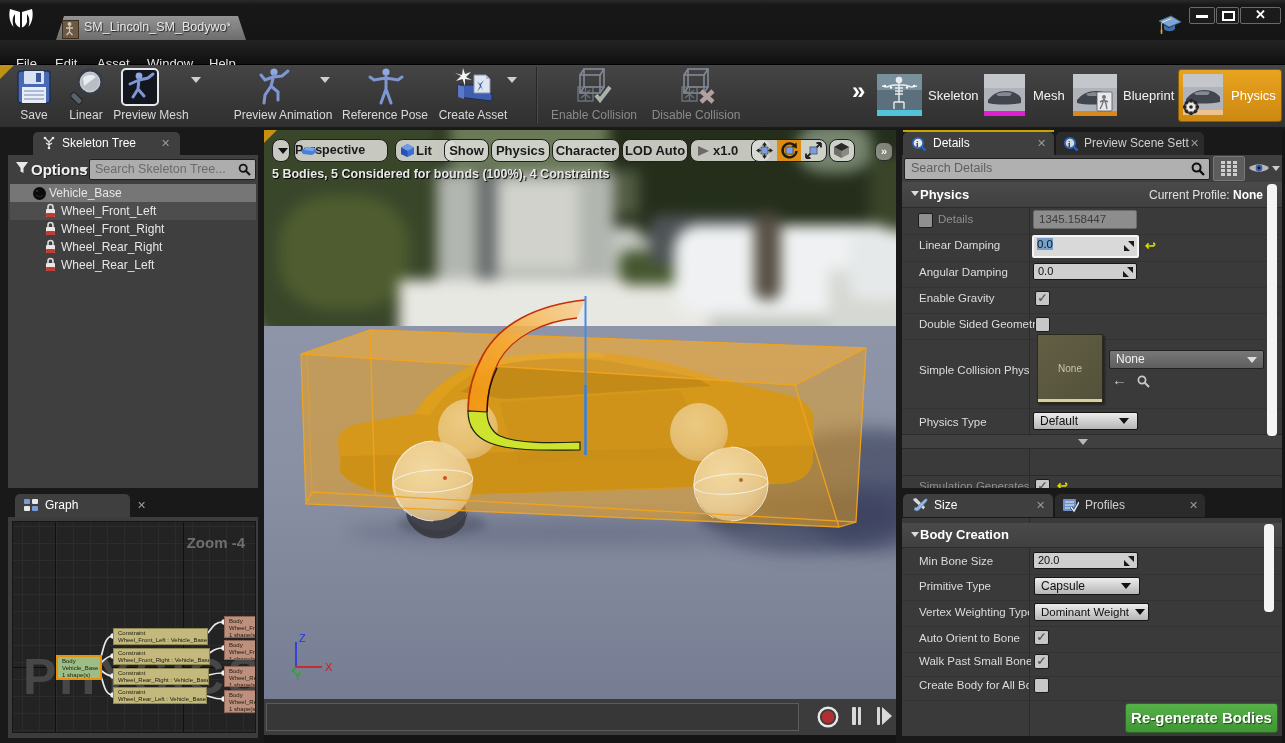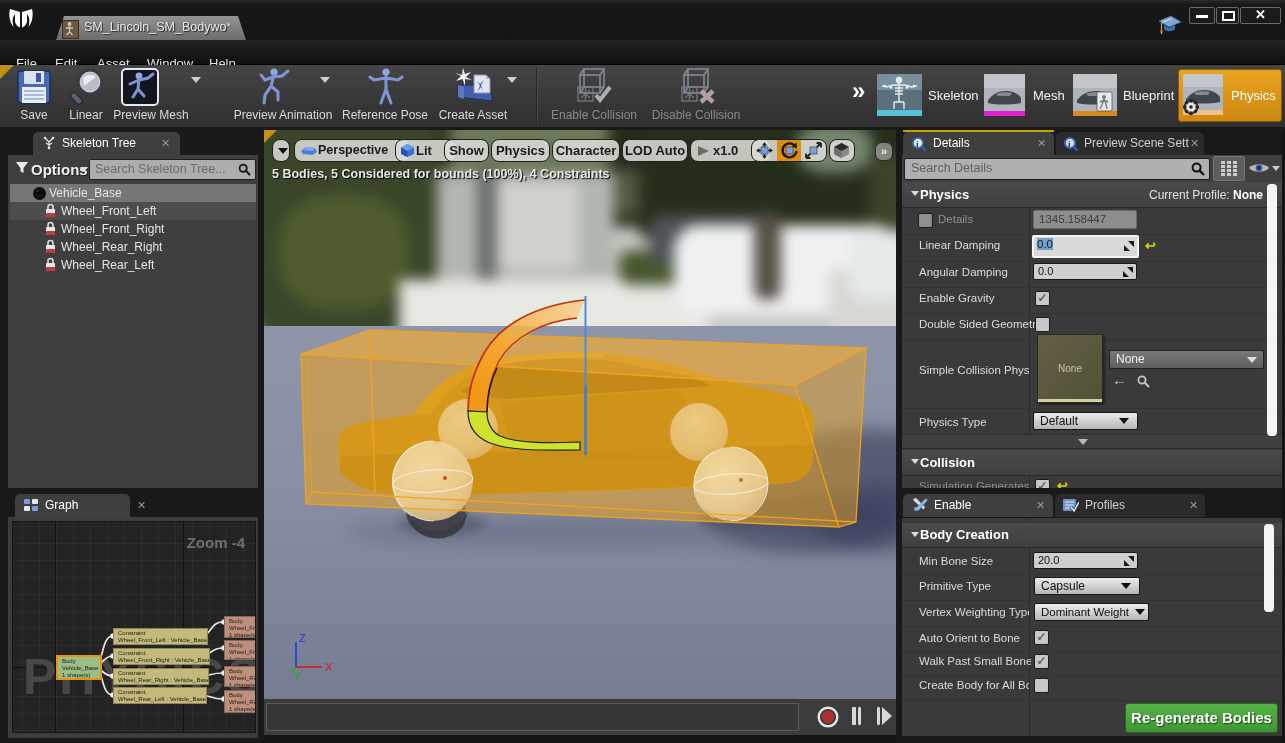--- a/index.html
+++ b/index.html
@@ -449,21 +449,21 @@
     <line x1="321.5" y1="255" x2="321.5" y2="325" stroke="#2f7fe8" stroke-width="2.2"></line>
   </svg>
 
   <div class="abs" style="left:0;top:0;width:0;height:0;border-top:13px solid #c79014;border-right:13px solid transparent"></div>
 
   <div class="abs" style="left:8px;top:37px;font-size:12.5px;font-weight:bold;color:#e8e8e8;text-shadow:1px 1px 1px #000">5 Bodies, 5 Considered for bounds (100%), 4 Constraints</div>
 
   <div class="vbtn" style="left:8px;width:16px">
       <div class="abs" style="left:5px;top:8px;width:0;height:0;border-left:5px solid transparent;border-right:5px solid transparent;border-top:6px solid #111"></div>
     </div>
-  <div class="vbtn" style="left:30px;width:92px;padding-left:23px;text-align:left;font-size:12.5px">Perspective
+  <div class="vbtn" style="left:30px;width:92px;text-align:left;font-size:12.5px">Perspective
     <svg class="abs" style="left:5px;top:4px" width="18" height="13" viewBox="0 0 18 13">
         <path d="M1 7 L6 3 L15 4 L17 8 L12 11 L3 10 Z" fill="#4a7fd8"></path>
         <path d="M6 3 L15 4 L13 7 L4 6 Z" fill="#7fa8e8"></path>
       </svg>
   </div>
   <div class="vbtn" style="left:131px;width:40px;padding-left:20px;text-align:left">Lit
     <svg class="abs" style="left:4px;top:3px" width="15" height="15" viewBox="0 0 15 15">
         <path d="M7.5 1 L14 4.5 L14 11 L7.5 14 L1 11 L1 4.5 Z" fill="#3a6ed8"></path>
         <path d="M1 4.5 L7.5 8 L14 4.5 L7.5 1 Z" fill="#6f9ae8"></path>
         <path d="M7.5 8 L7.5 14 L1 11 L1 4.5 Z" fill="#2a52b0"></path>
@@ -641,41 +641,37 @@
       <div class="combo" style="left:131px;top:230px;width:97px;height:16px;line-height:16px">Default
         <span class="caret-dn" style="right:8px;top:5px"></span>
       </div>
       <div class="abs" style="left:0;top:252px;width:100%;height:1px;background:#2b2b2b"></div>
 
       <div class="abs" style="left:0;top:253px;width:100%;height:13px;background:#404040">
         <span class="caret-dn" style="left:176px;top:4px;border-top-color:#b8b8b8"></span>
       </div>
       <div class="abs" style="left:0;top:266px;width:100%;height:1px;background:#2b2b2b"></div>
 
-      <div class="hdr" style="top:268px;height:25px">
-          <span class="caret-dn" style="left:9px;top:9px;border-left-width:4px;border-right-width:4px;border-top-width:5px;border-top-color:#ddd"></span>
-          <span style="position:absolute;left:18px;top:5px">Collision</span>
-        </div>
       <div class="abs" style="left:0;top:293px;width:100%;height:1px;background:#2b2b2b"></div>
       <div class="dlabel grey" style="left:17px;top:298px">Simulation Generates</div>
       <div class="cb" style="left:133px;top:297px">✓</div>
       <div class="abs" style="left:155px;top:296px;color:#d8d800;font-size:13px;font-weight:bold">↩</div>
     </div>
 
     <div class="abs" style="left:365px;top:29px;width:10px;height:252px;background:#f4f4f4;border-radius:4px"></div>
   </div>
 </div>
 
 <div class="abs" style="left:902px;top:492px;width:383px;height:246px">
   <div class="ptab on" style="left:1px;top:2px;width:150px">
     <svg class="abs" style="left:8px;top:3px" width="17" height="17" viewBox="0 0 17 17">
       <path d="M2 2 L5 1 L14 10 L12.5 12.5 L3 4 Z" fill="#d8dce2"></path>
       <path d="M13 3 C13 3 15 1 16 2 C17 3 15 5 15 5 L8 13 L6 14 L3 13 L4 10 L5.5 10.5 Z" fill="#8fb8e8" stroke="#5a7a9a" stroke-width="0.5"></path>
     </svg>
-    <span style="position:absolute;left:31px;top:4px">Enable</span>
+    <span style="position:absolute;left:31px;top:4px">Size</span>
     <span class="x" style="position:absolute;left:133px;top:5px">✕</span>
   </div>
   <div class="ptab off" style="left:153px;top:2px;width:150px">
     <svg class="abs" style="left:8px;top:4px" width="16" height="15" viewBox="0 0 16 15">
         <rect x="0" y="1" width="13" height="12" rx="1" fill="#6f90c8"></rect>
         <path d="M2 4 H11 M2 7 H11 M2 10 H7" stroke="#e8eef6" stroke-width="1.2"></path>
         <path d="M8 9 L11 13 L16 4" stroke="#2a3a55" stroke-width="2.6" fill="none"></path>
         <path d="M8 9 L11 13 L16 4" stroke="#e8f0f8" stroke-width="1.4" fill="none"></path>
       </svg>
     <span style="position:absolute;left:30px;top:4px">Profiles</span>

